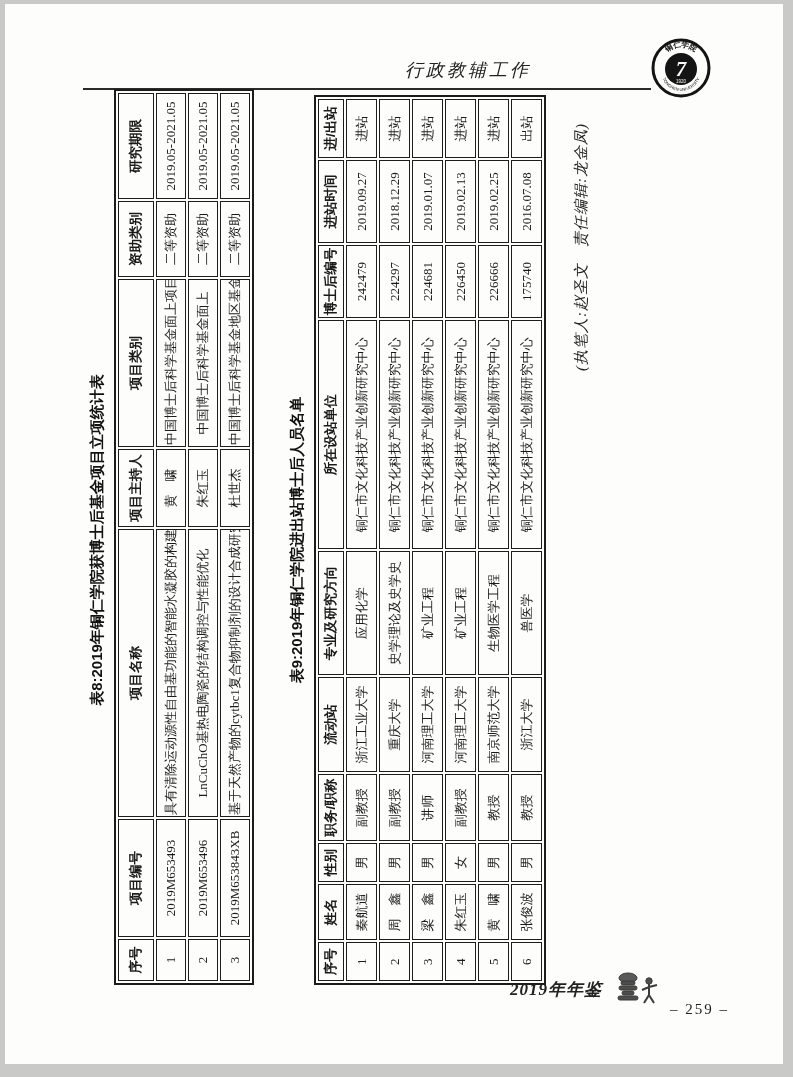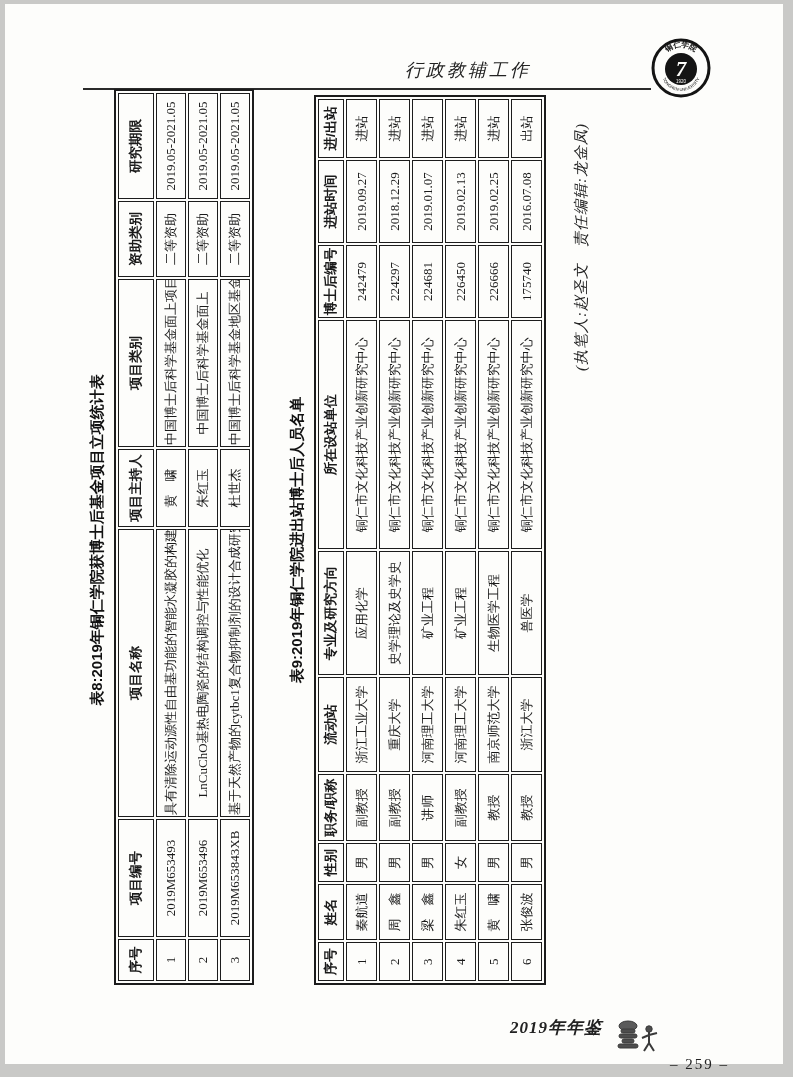--- a/index.html
+++ b/index.html
@@ -63,22 +63,22 @@
   #tbl9 thead tr{height:26px;}
   #tbl9 tbody tr{height:31px;}
   .attribution{
     text-align:right;padding-right:28px;margin-top:10px;
     font-style:italic;font-size:15px;
     font-family:"Liberation Serif", serif;color:#222;
     letter-spacing:1px;
   }
   
   .footer{
-    position:absolute;left:505px;top:1012px;height:36px;
-    display:flex;align-items:flex-start;
+    position:absolute;left:505px;top:967px;height:36px;
+    display:flex;align-items:center;
   }
   .footer-book{
     font-family:"Liberation Serif", serif;
     font-weight:bold;font-style:italic;font-size:17px;letter-spacing:1px;color:#222;
   }
   .footer-ornament{margin:0 8px 0 10px;}
   .footer-page{
     font-family:"Liberation Serif", serif;font-size:15px;color:#222;letter-spacing:2px;margin-top:40px;
   }
 </style>

